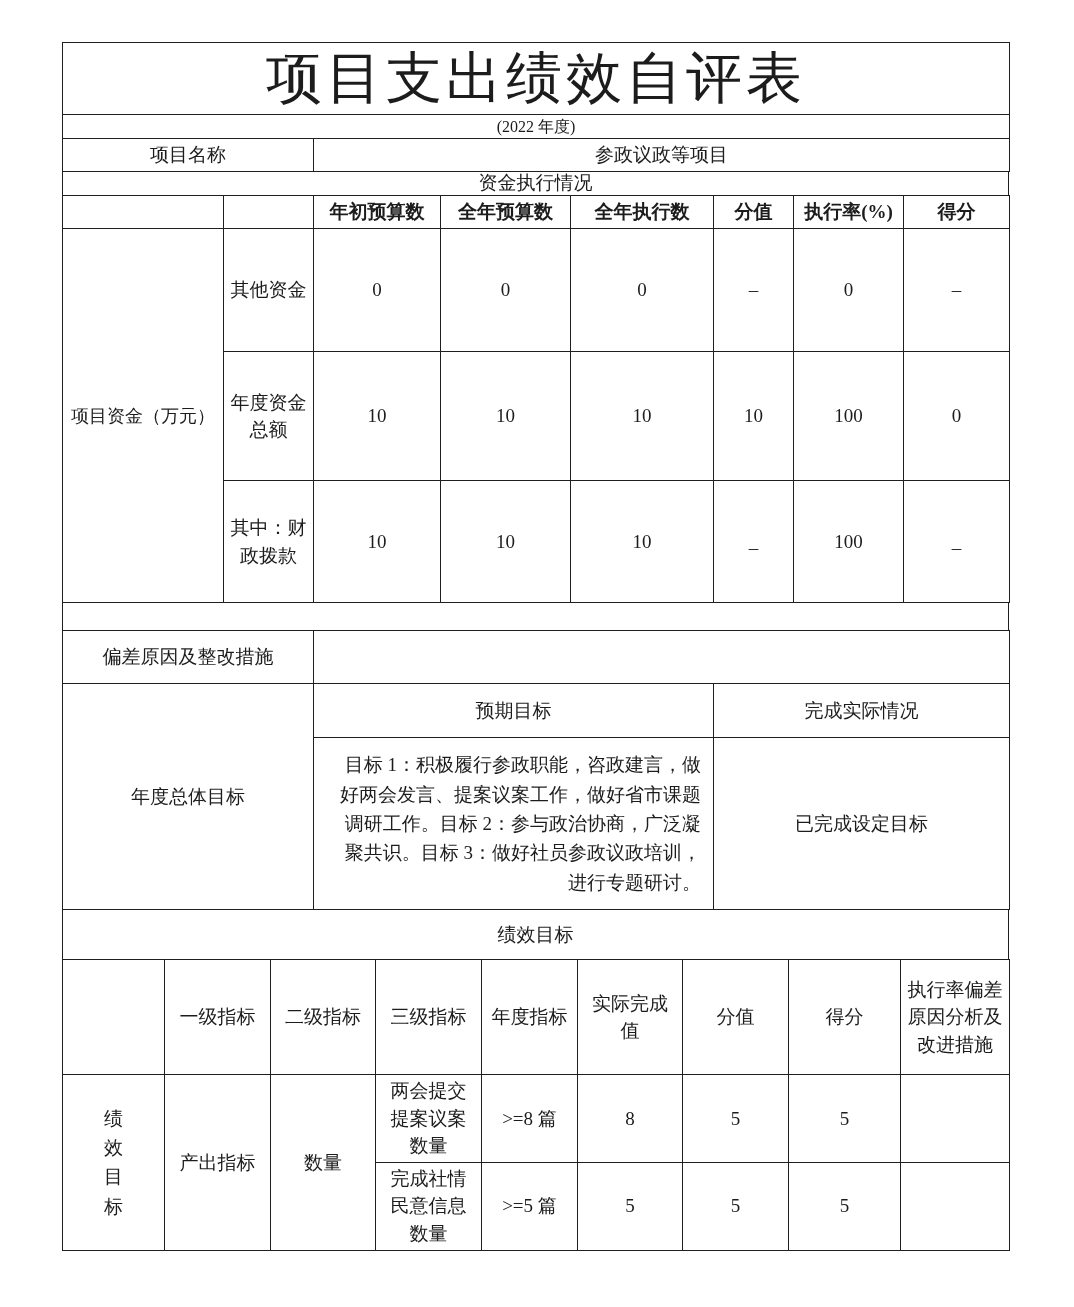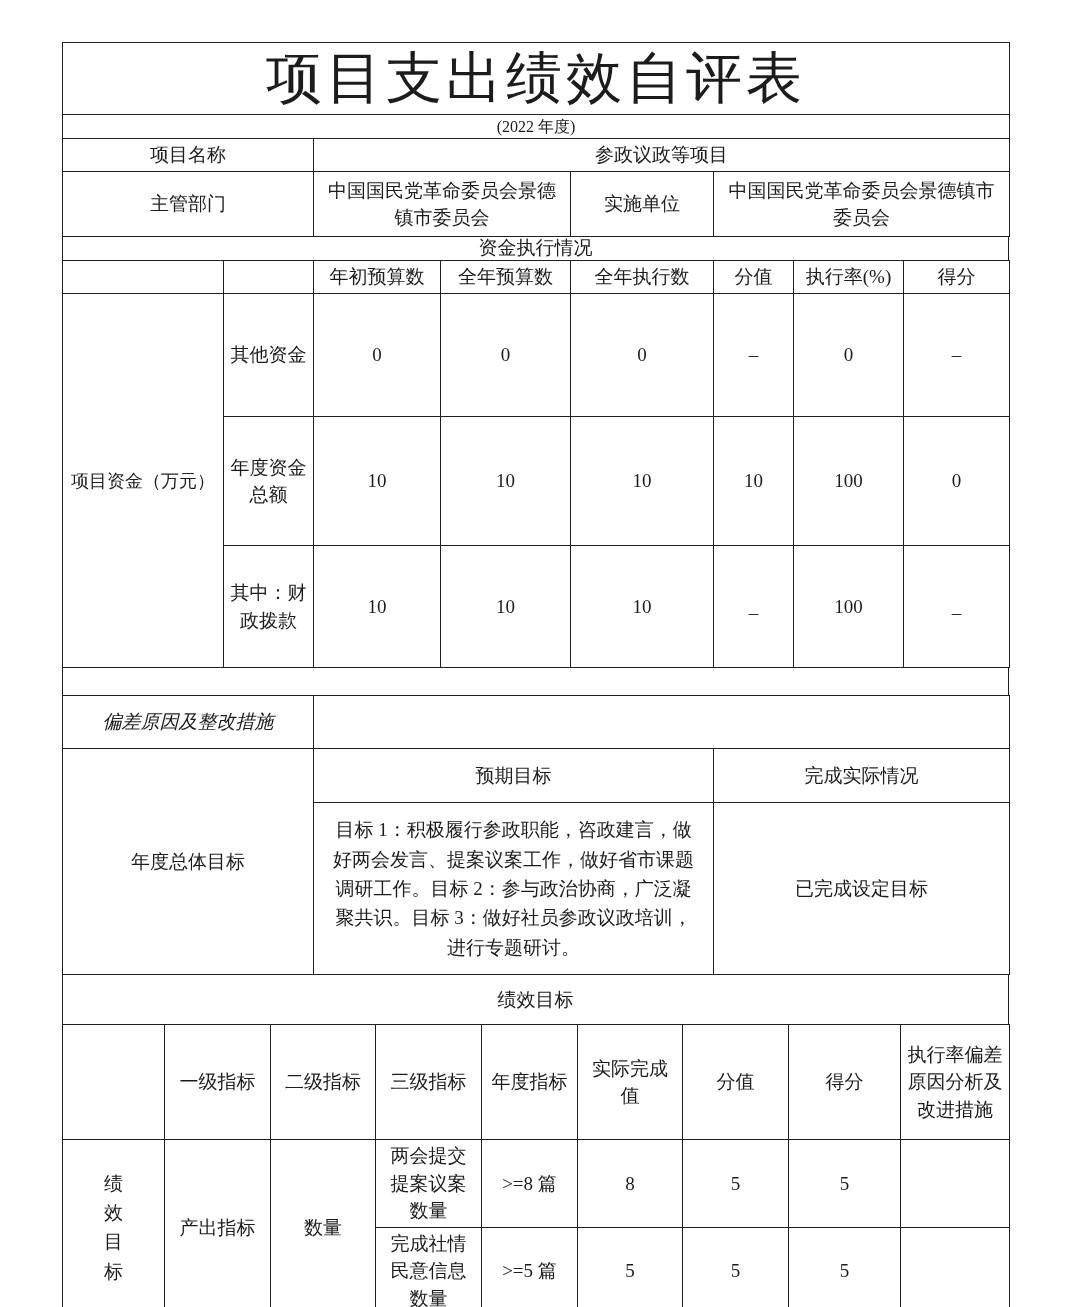--- a/index.html
+++ b/index.html
@@ -30,43 +30,43 @@
     padding: 2px 6px;
     overflow: hidden;
     word-break: break-all;
   }
   
   .r-title  { height: 61px; }
   .r-sub    { height: 24px; margin-left: 36px; }
   .r-name   { height: 33px; }
   .r-dept   { height: 65px; }
   .r-band   { height: 23px; padding-left: 48px; }
-  .r-fhead  { height: 33px; }
+  .r-fhead  { height: 33px; font-weight: bold; }
   .r-f1     { height: 123px; }
   .r-f2     { height: 129px; }
   .r-f3     { height: 122px; }
   .r-empty  { height: 28px; }
-  .r-dev    { height: 53px; font-style: italic; }
+  .r-dev    { height: 53px; }
   .r-ghead  { height: 54px; }
   .r-gbody  { height: 145px; }
   .r-band2  { height: 50px; }
   .r-phead  { height: 115px; }
   .r-p1     { height: 86px; }
   .r-p2     { height: 86px; }
 
   .title-cell {
     font-size: 56px;
     letter-spacing: 4px;
     font-weight: 500;
     line-height: 1.2;
   }
   .sub-cell { font-size: 16px; line-height: 1.1; padding: 1px; }
   .band-cell { line-height: 1.1; padding: 1px; }
   .grp-cell { white-space: nowrap; font-size: 18px; padding: 2px; }
-  .goal-text-cell { padding: 12px 12px; line-height: 1.55; }
+  .goal-text-cell { padding: 12px 12px; line-height: 1.55; text-align: right; }
   .vert {
     display: inline-block;
     width: 1.15em;
     word-break: break-all;
     line-height: 1.55;
     text-align: center;
   }
   .w4 { display: inline-block; max-width: 4.35em; }
   .lowdash { line-height: 1; }
 </style>
@@ -85,26 +85,20 @@
     <tbody>
         <tr class="r-title">
       <td colspan="4" class="title-cell">项目支出绩效自评表</td>
     </tr>
     <tr class="r-sub">
       <td colspan="4" class="sub-cell">(2022 年度)</td>
     </tr>
     <tr class="r-name">
       <td>项目名称</td>
       <td colspan="3">参政议政等项目</td>
-    </tr>
-    <tr class="r-dept">
-      <td>主管部门</td>
-      <td>中国国民党革命委员会景德镇市委员会</td>
-      <td>实施单位</td>
-      <td>中国国民党革命委员会景德镇市委员会</td>
     </tr>
   </tbody>
     </table>
 
   <table>
     <tbody>
         <tr class="r-band">
       <td class="band-cell">资金执行情况</td>
     </tr>
   </tbody>

